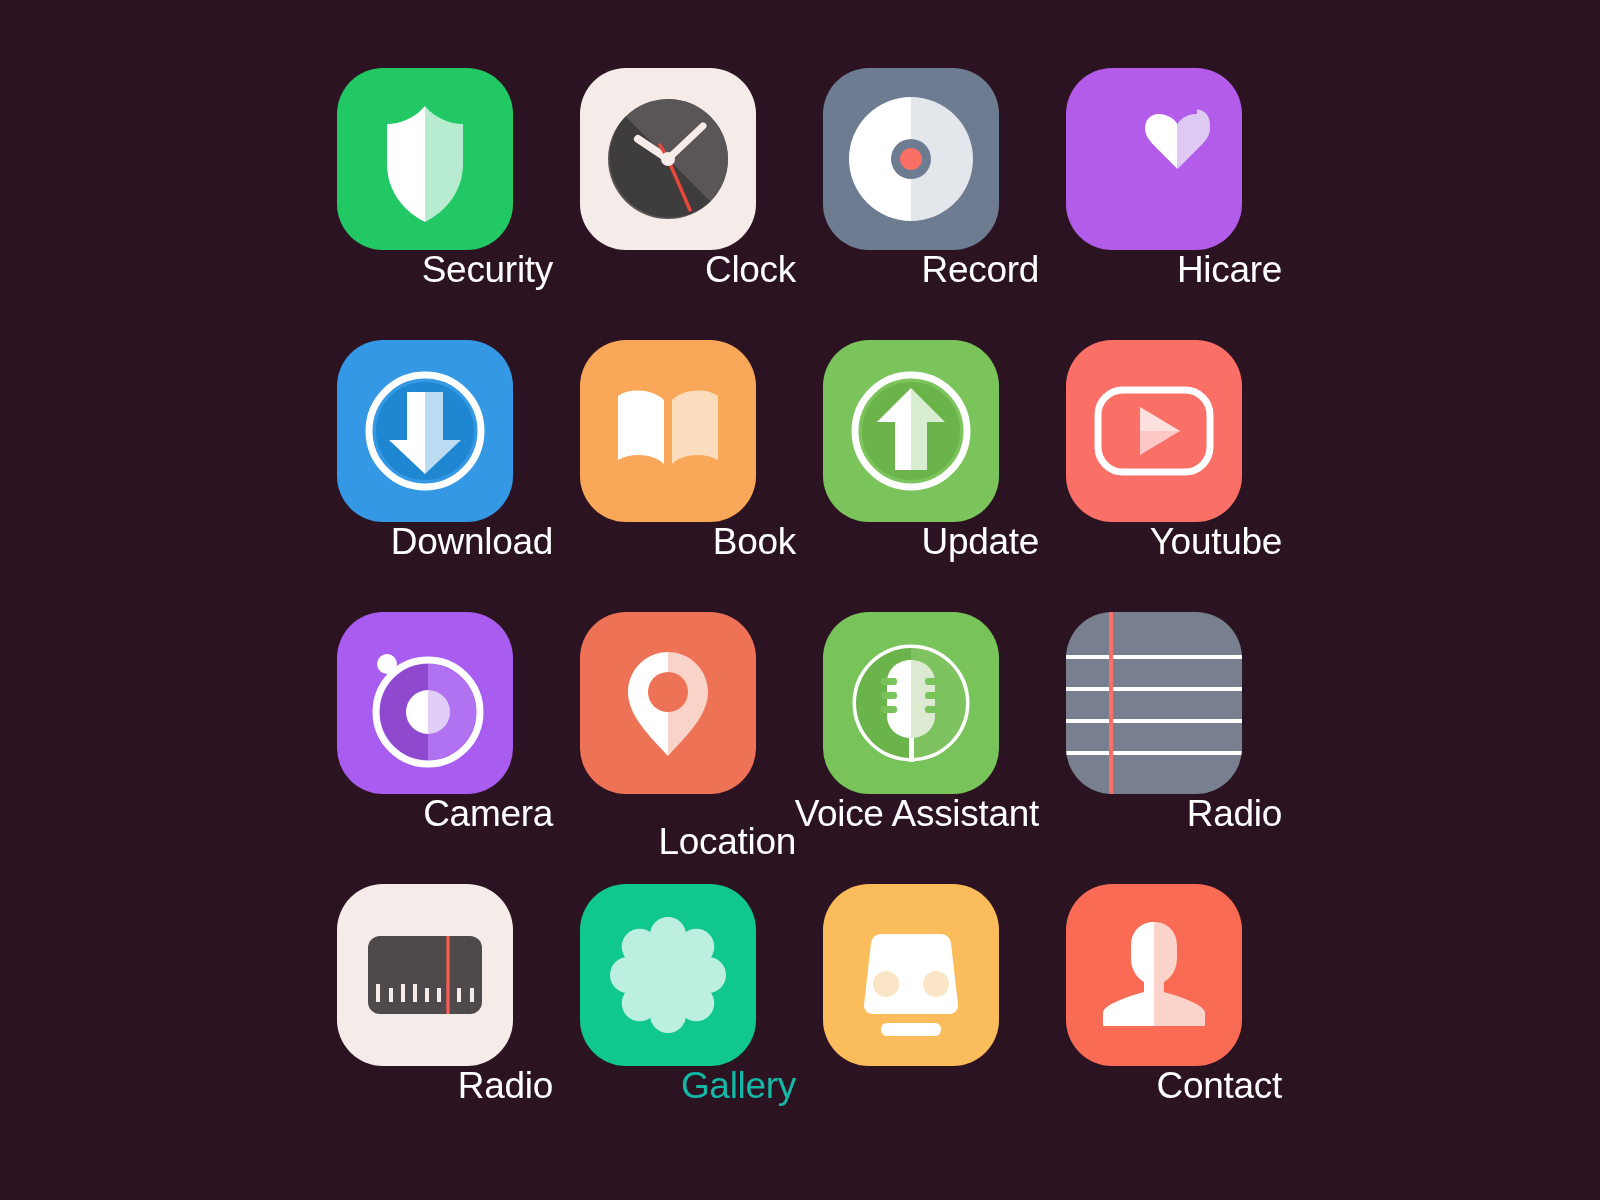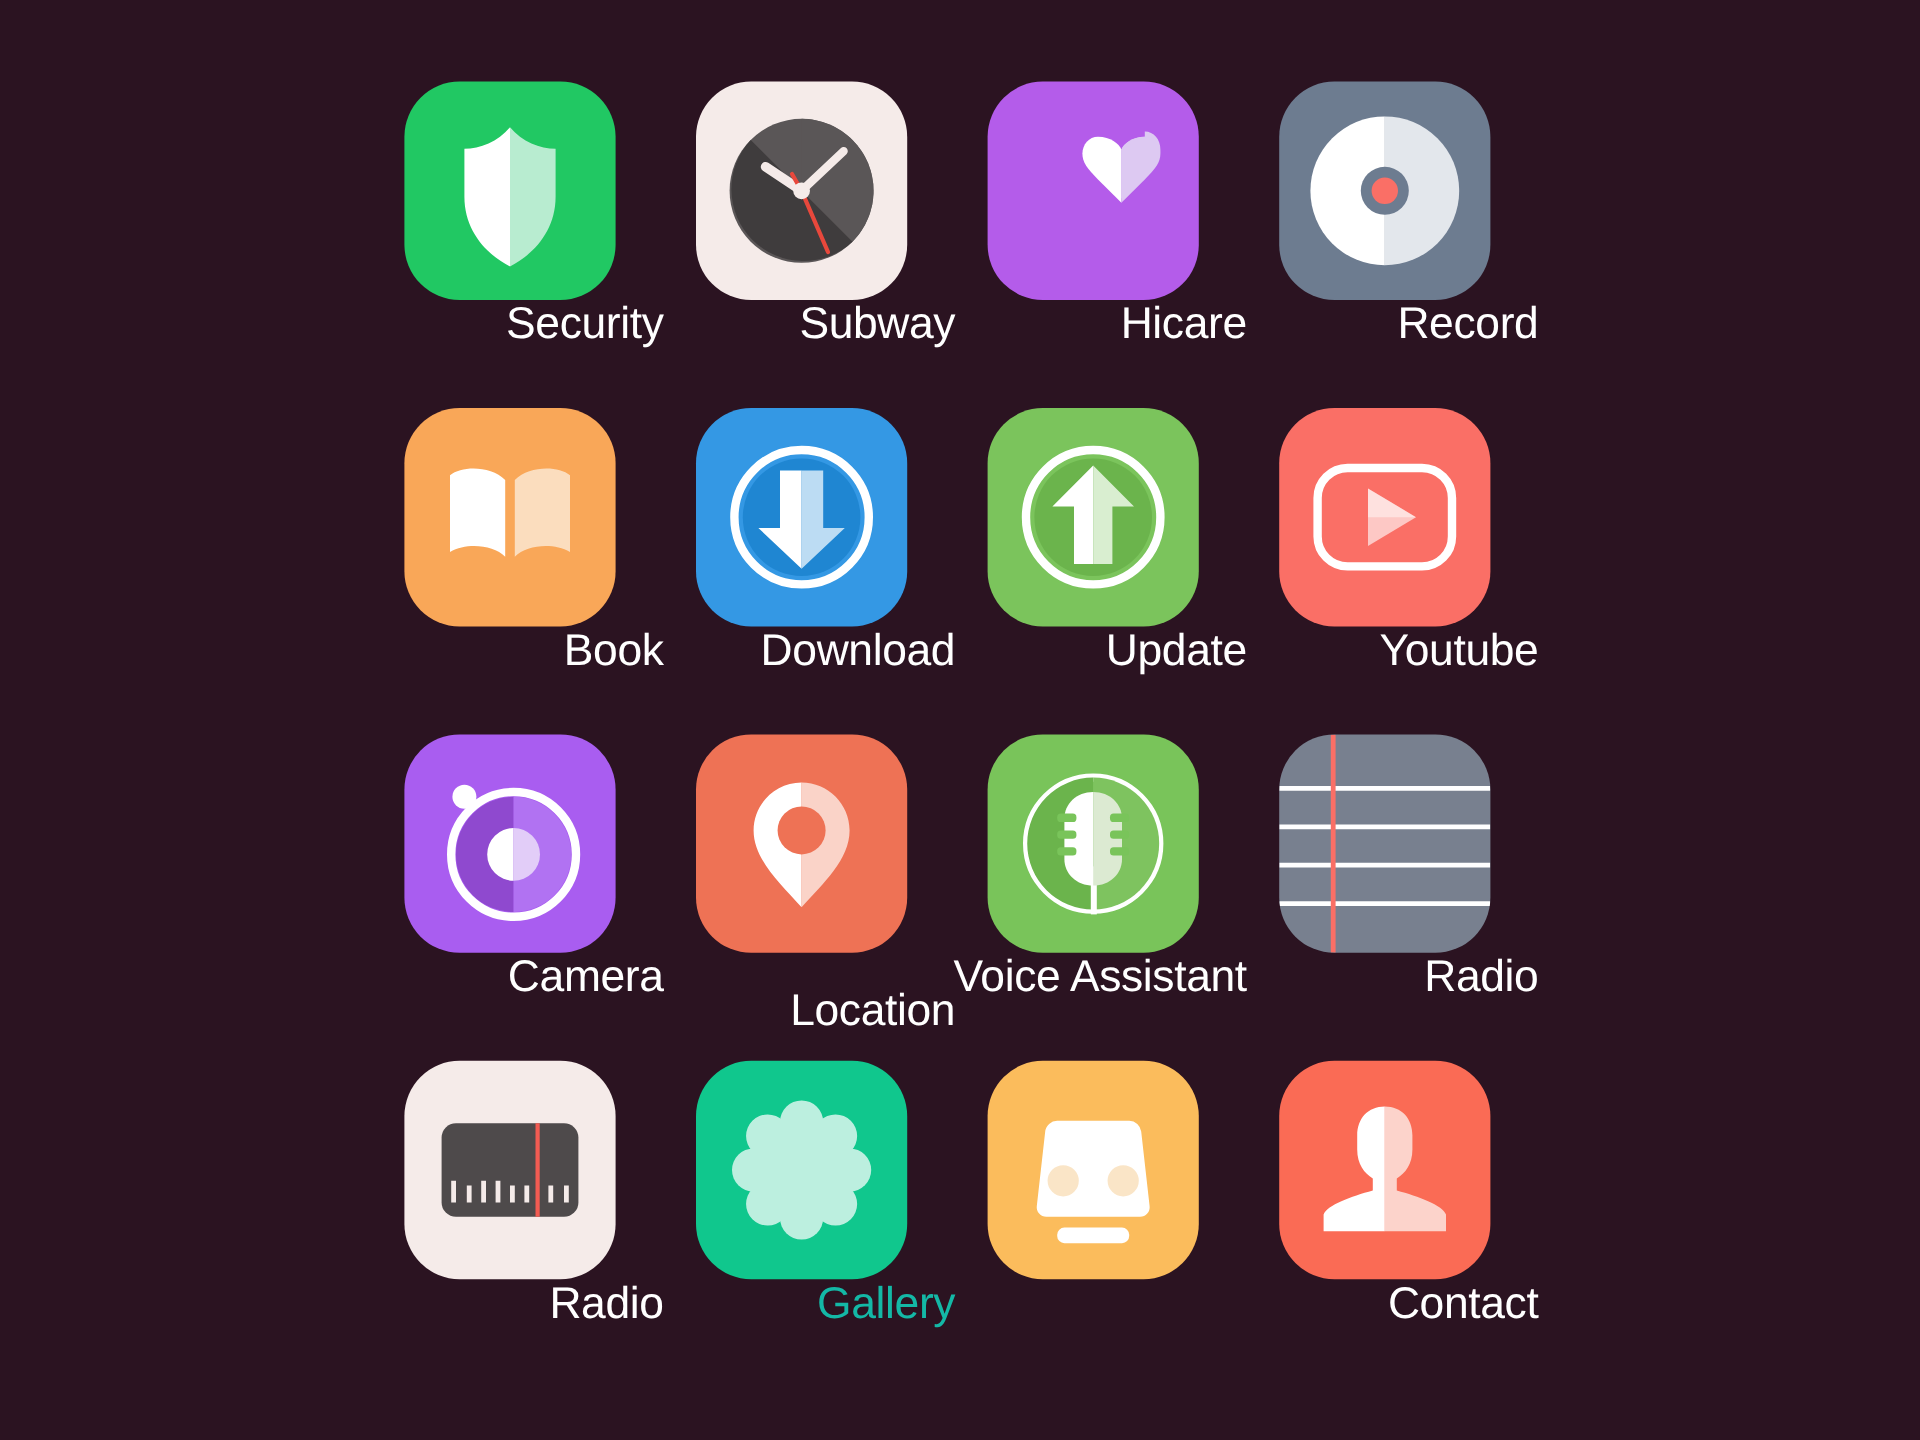--- a/index.html
+++ b/index.html
@@ -94,74 +94,74 @@
             <path d="M88 31 a60 60 0 0 1 42.4 102.4 L88 91 Z" fill="#5a5657"></path>
             <path d="M130.4 133.4 A60 60 0 0 1 45.6 48.6 Z" fill="#3f3c3d"></path>
             <line x1="88" y1="91" x2="123" y2="58" stroke="#f5ebe9" stroke-width="7" stroke-linecap="round"></line>
             <line x1="88" y1="91" x2="58" y2="71" stroke="#f5ebe9" stroke-width="8" stroke-linecap="round"></line>
             <line x1="88" y1="91" x2="110" y2="142" stroke="#e8483c" stroke-width="3.5" stroke-linecap="round"></line>
             <line x1="88" y1="91" x2="80" y2="77" stroke="#e8483c" stroke-width="3.5" stroke-linecap="round"></line>
             <circle cx="88" cy="91" r="7" fill="#f5ebe9"></circle>
           </svg>
         </div>
       </div>
-      <div class="app-label" style="color: rgb(255, 255, 255);">Subway</div>
-    </div>
-
-    <div class="app-cell">
-      <div class="tile" style="background:#b45cea">
-        <div class="glyph">
-          <svg viewBox="0 0 176 182">
-            <path d="M131 46 c-10.5 0-17.5 6-19.5 10.5 V97.5 L131 78 c9-9 13-14 13-21.5 C144 48 138.5 41.5 131 41.5 Z" fill="#ddc9f2"></path>
-            <path d="M111.5 56.5 C109.5 52 102.5 46 92 46 c-7.5 0-13 6.5-13 14 0 7.5 4 12.5 13 21.5 l19.5 19.5 Z" fill="#ffffff"></path>
-            <path d="M111.5 56.5 C113.5 52 120.5 46 131 46 c7.5 0 13 6.5 13 14 0 7.5-4 12.5-13 21.5 l-19.5 19.5 Z" fill="#ddc9f2"></path>
-          </svg>
-        </div>
-      </div>
-      <div class="app-label" style="color: rgb(255, 255, 255);">Hicare</div>
+      <div class="app-label" style="color: rgb(255, 255, 255);">Clock</div>
     </div>
 
     <div class="app-cell">
       <div class="tile" style="background:#6d7c90">
         <div class="glyph">
           <svg viewBox="0 0 176 182">
             <path d="M88 29 A62 62 0 0 0 88 153 Z" fill="#ffffff"></path>
             <path d="M88 29 A62 62 0 0 1 88 153 Z" fill="#e3e7ec"></path>
             <circle cx="88" cy="91" r="20" fill="#6d7c90"></circle>
             <circle cx="88" cy="91" r="11" fill="#fa6f66"></circle>
           </svg>
         </div>
       </div>
       <div class="app-label" style="color: rgb(255, 255, 255);">Record</div>
     </div>
 
     <div class="app-cell">
-      <div class="tile" style="background:#f9a758">
-        <div class="glyph">
-          <svg viewBox="0 0 176 182">
-            <path d="M84 60 C72 48 48 48 38 56 L38 120 C52 112 74 114 84 124 Z" fill="#ffffff"></path>
-            <path d="M92 60 C104 48 128 48 138 56 L138 120 C124 112 102 114 92 124 Z" fill="#fbddbe"></path>
-          </svg>
-        </div>
-      </div>
-      <div class="app-label" style="color: rgb(255, 255, 255);">Book</div>
+      <div class="tile" style="background:#b45cea">
+        <div class="glyph">
+          <svg viewBox="0 0 176 182">
+            <path d="M131 46 c-10.5 0-17.5 6-19.5 10.5 V97.5 L131 78 c9-9 13-14 13-21.5 C144 48 138.5 41.5 131 41.5 Z" fill="#ddc9f2"></path>
+            <path d="M111.5 56.5 C109.5 52 102.5 46 92 46 c-7.5 0-13 6.5-13 14 0 7.5 4 12.5 13 21.5 l19.5 19.5 Z" fill="#ffffff"></path>
+            <path d="M111.5 56.5 C113.5 52 120.5 46 131 46 c7.5 0 13 6.5 13 14 0 7.5-4 12.5-13 21.5 l-19.5 19.5 Z" fill="#ddc9f2"></path>
+          </svg>
+        </div>
+      </div>
+      <div class="app-label" style="color: rgb(255, 255, 255);">Hicare</div>
     </div>
 
     <div class="app-cell">
       <div class="tile" style="background:#3498e4">
         <div class="glyph">
           <svg viewBox="0 0 176 182">
             <circle cx="88" cy="91" r="56" fill="none" stroke="#ffffff" stroke-width="7"></circle>
             <circle cx="88" cy="91" r="49" fill="#1f86d2"></circle>
             <path d="M88 52 L70 52 L70 100 L52 100 L88 134 Z" fill="#ffffff"></path>
             <path d="M88 52 L106 52 L106 100 L124 100 L88 134 Z" fill="#bcdcf3"></path>
           </svg>
         </div>
       </div>
       <div class="app-label" style="color: rgb(255, 255, 255);">Download</div>
+    </div>
+
+    <div class="app-cell">
+      <div class="tile" style="background:#f9a758">
+        <div class="glyph">
+          <svg viewBox="0 0 176 182">
+            <path d="M84 60 C72 48 48 48 38 56 L38 120 C52 112 74 114 84 124 Z" fill="#ffffff"></path>
+            <path d="M92 60 C104 48 128 48 138 56 L138 120 C124 112 102 114 92 124 Z" fill="#fbddbe"></path>
+          </svg>
+        </div>
+      </div>
+      <div class="app-label" style="color: rgb(255, 255, 255);">Book</div>
     </div>
 
     <div class="app-cell">
       <div class="tile" style="background:#7bc45c">
         <div class="glyph">
           <svg viewBox="0 0 176 182">
             <circle cx="88" cy="91" r="56" fill="none" stroke="#ffffff" stroke-width="7"></circle>
             <circle cx="88" cy="91" r="49" fill="#6bb44c"></circle>
             <path d="M88 48 L54 82 L72 82 L72 130 L88 130 Z" fill="#ffffff"></path>
             <path d="M88 48 L122 82 L104 82 L104 130 L88 130 Z" fill="#d9eed0"></path>

